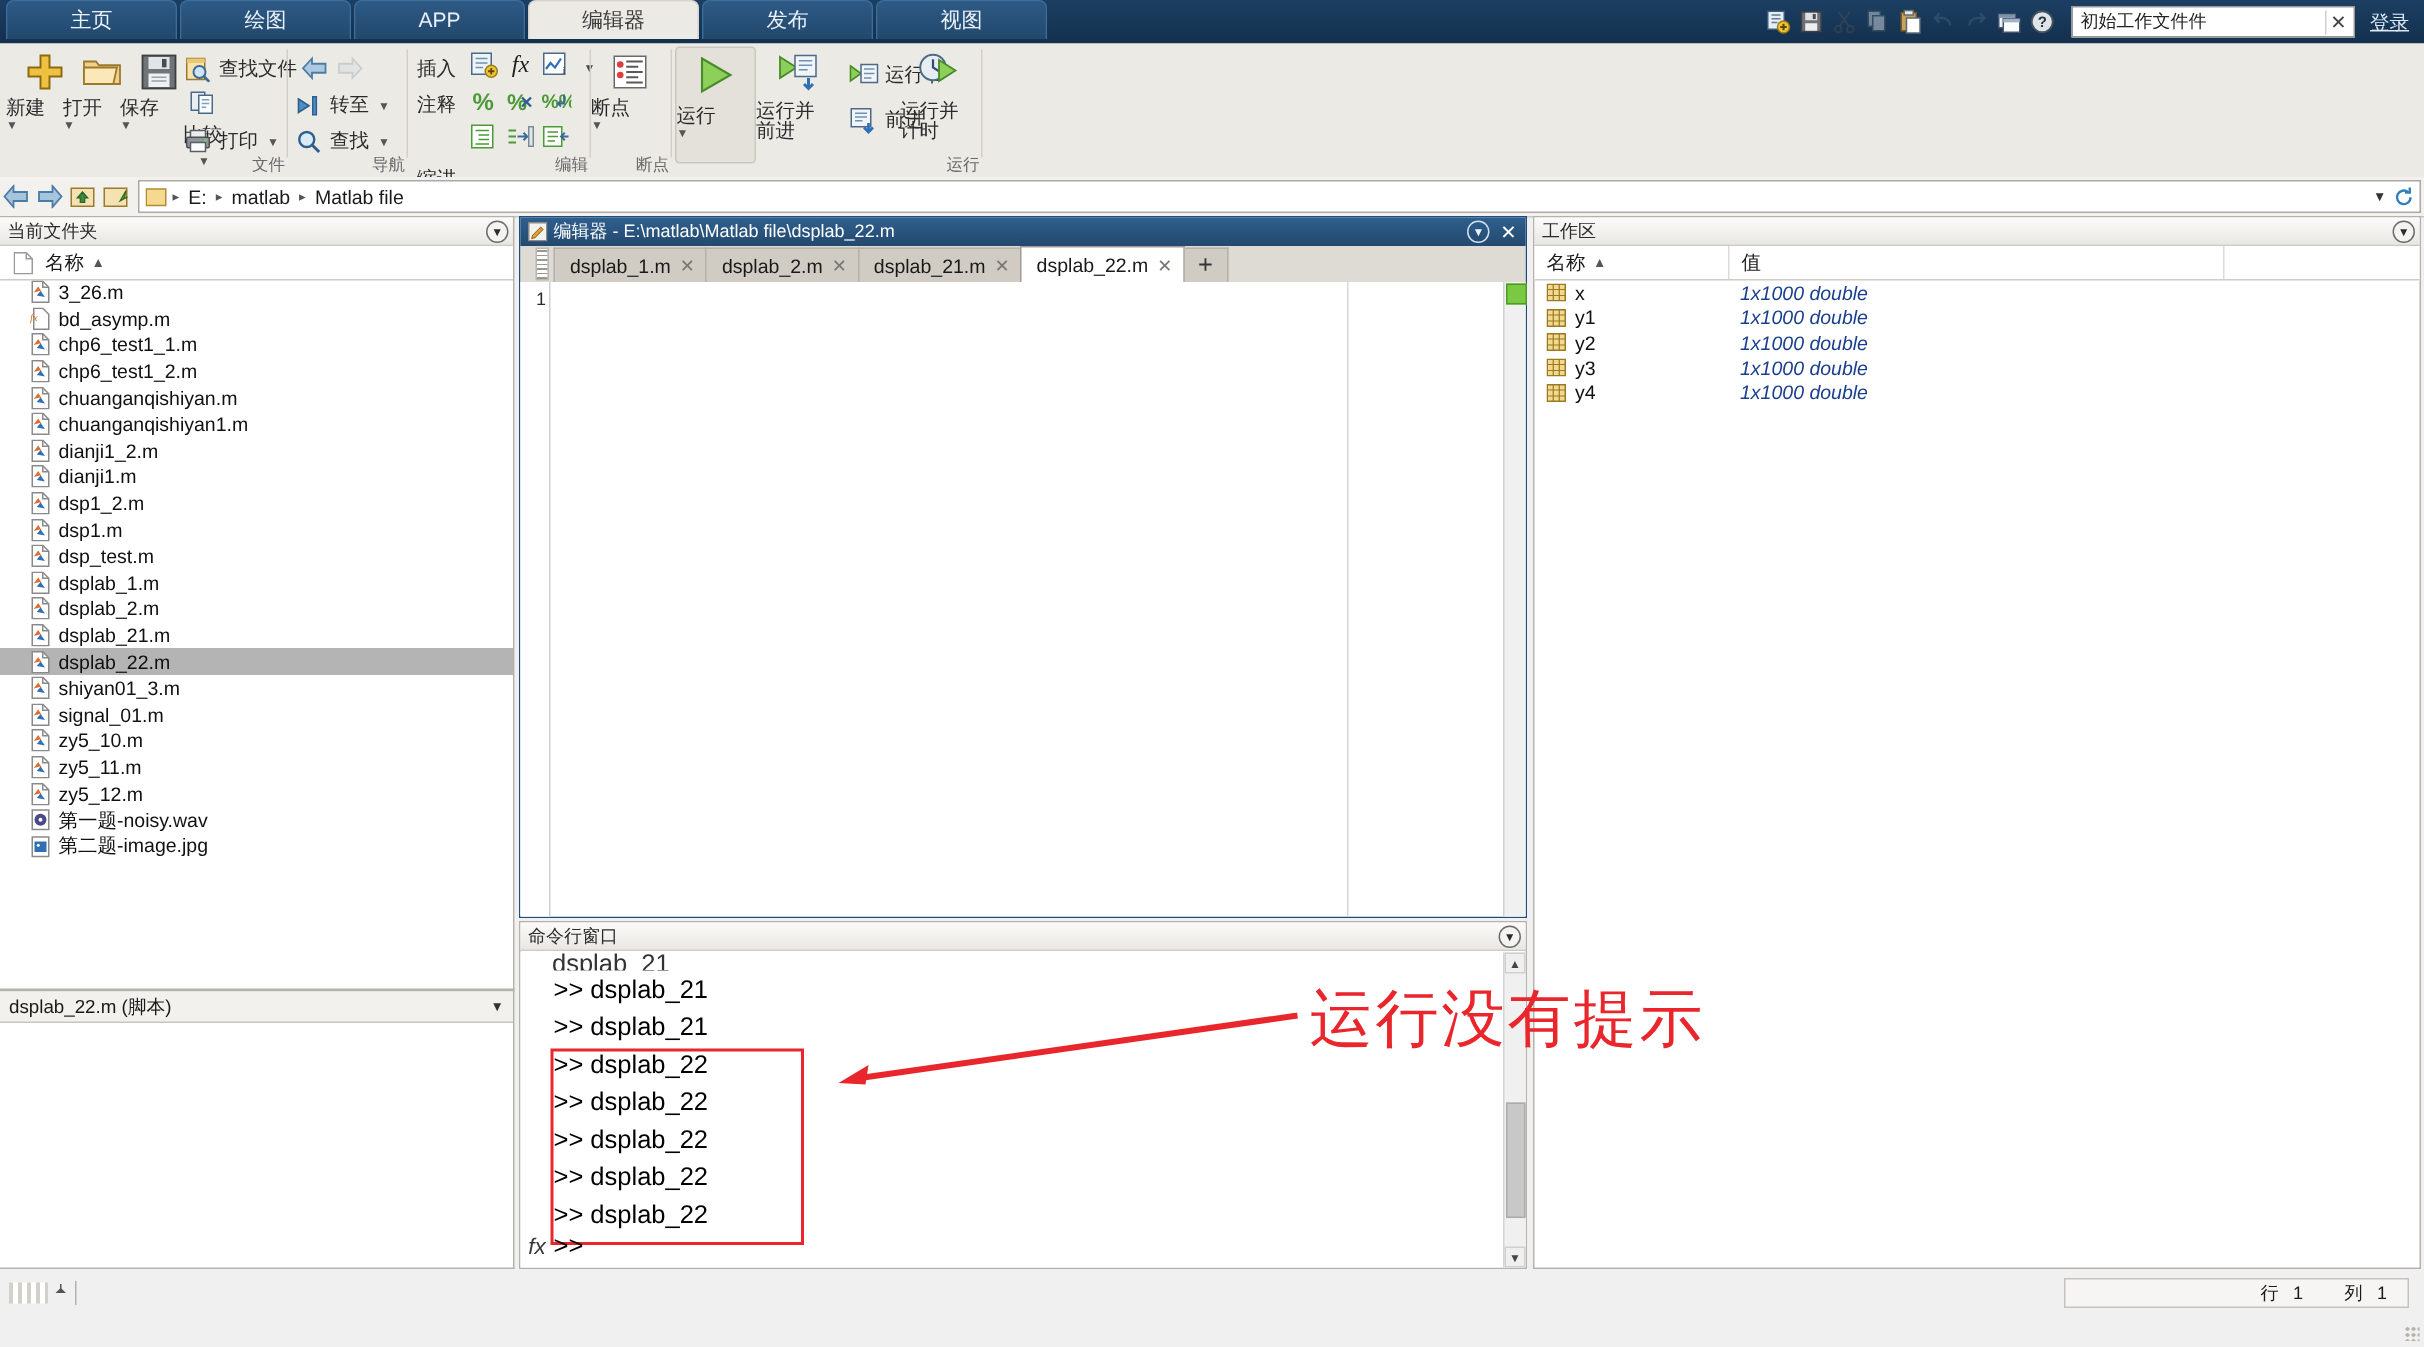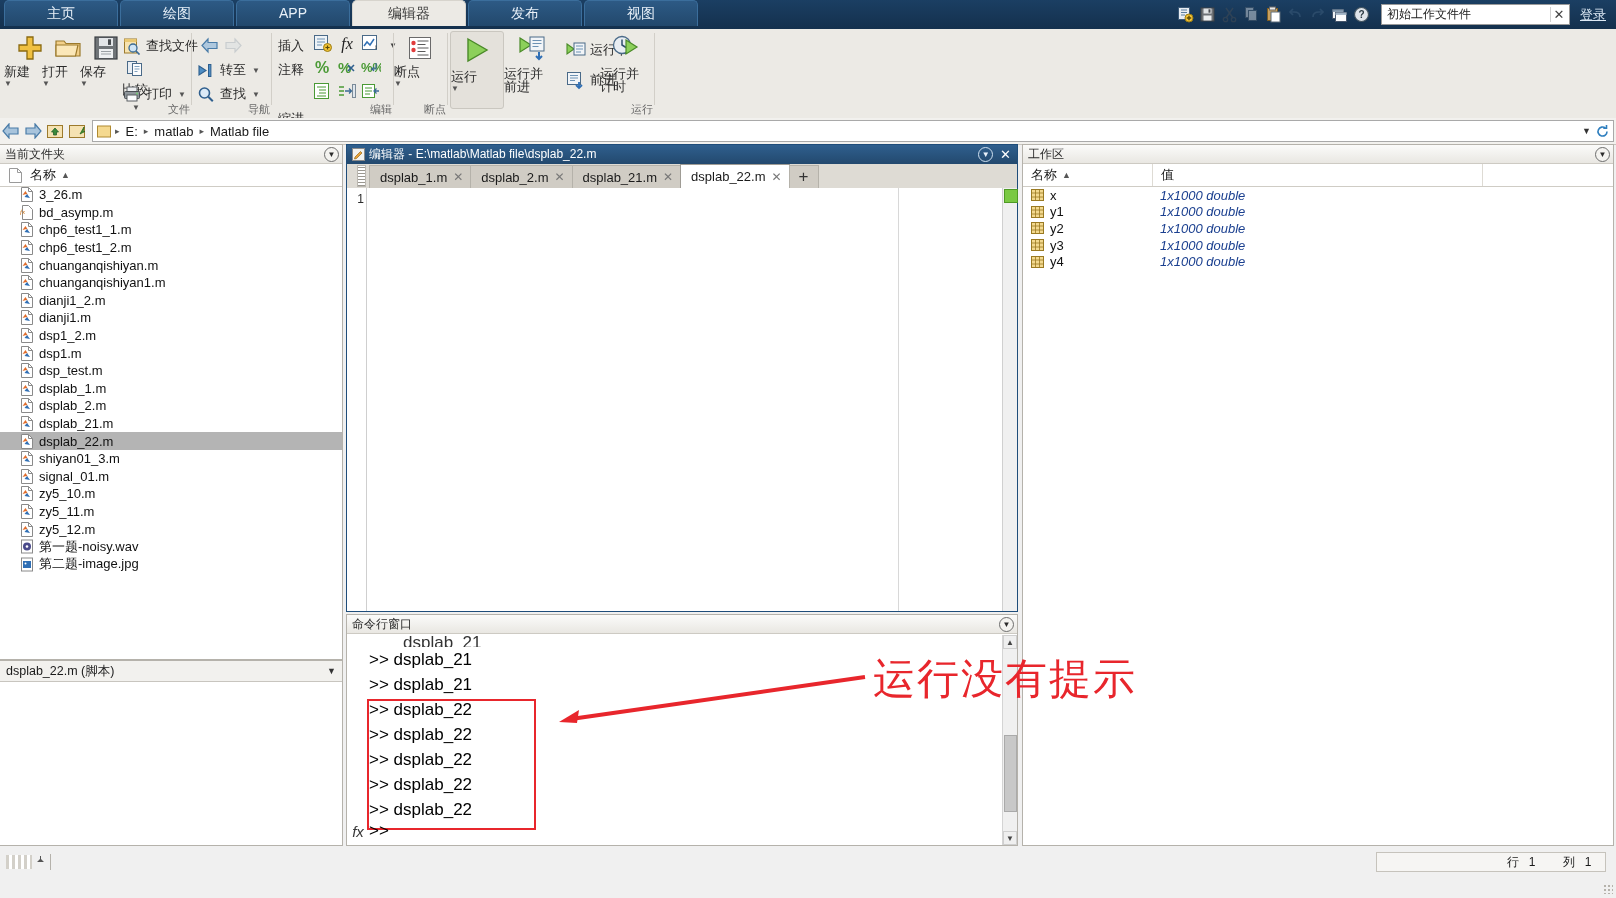--- a/index.html
+++ b/index.html
@@ -919,21 +919,21 @@
 
   <div class="panel" id="cmdwin">
     <div class="panel-hdr">
       <span>命令行窗口</span>
       <span class="hdr-ctl">
         <span class="circ-btn">▼</span>
       </span>
     </div>
     <div class="cmd-body">
       <div class="cmd-lines" id="cmdlines">
-          <div class="cline clip" style="padding-left: 56px;">dsplab_21</div>
+          <div class="cline clip" style="padding-left: 21px;">dsplab_21</div>
           <div class="cline">&gt;&gt; dsplab_21</div>
           <div class="cline">&gt;&gt; dsplab_21</div>
           <div class="cline">&gt;&gt; dsplab_22</div>
           <div class="cline">&gt;&gt; dsplab_22</div>
           <div class="cline">&gt;&gt; dsplab_22</div>
           <div class="cline">&gt;&gt; dsplab_22</div>
           <div class="cline">&gt;&gt; dsplab_22</div>
           <div class="redbox" style="border-color: rgb(232, 38, 44); left: 20px; top: 64px; width: 165px; height: 127px;"></div>
           <div class="cmd-prompt-row">
             <span class="fxbadge">fx</span>

